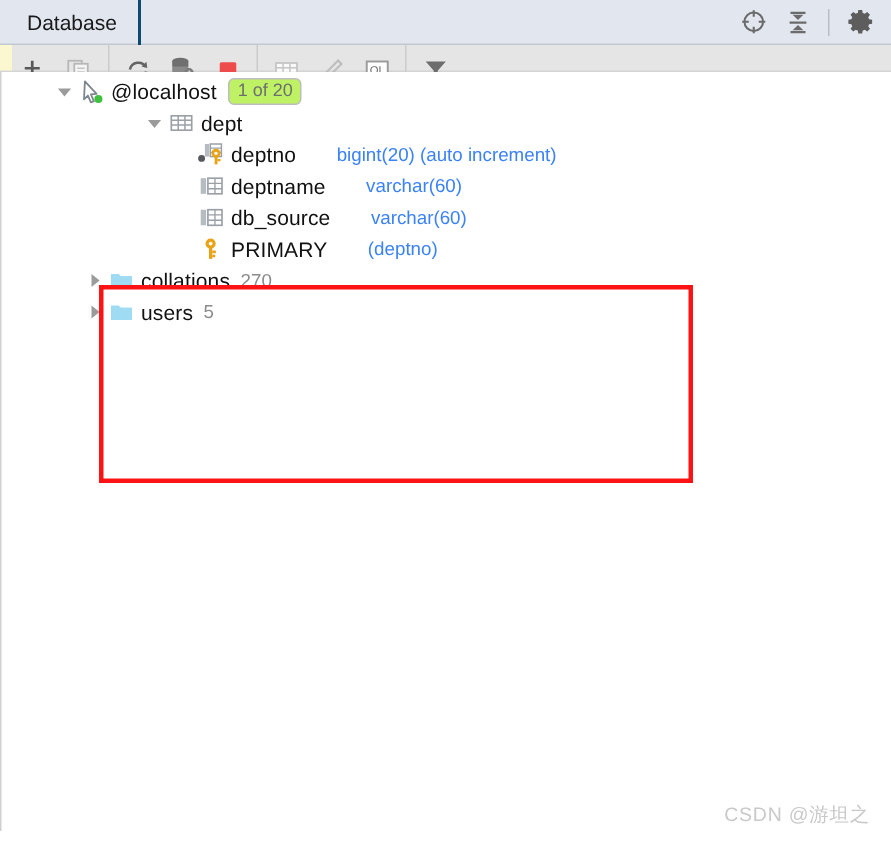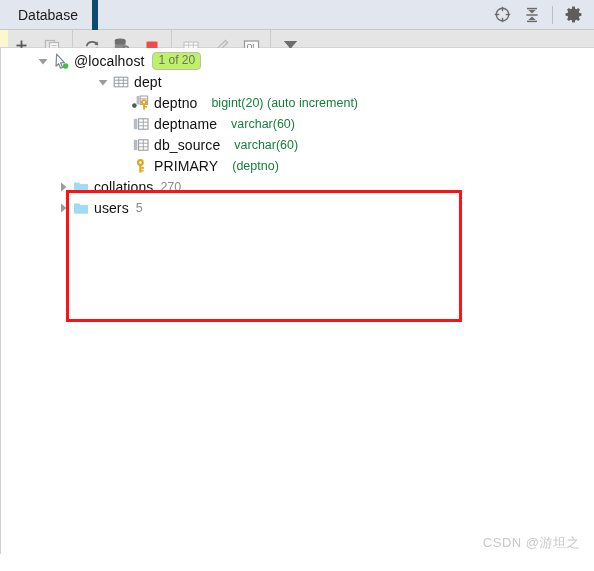--- a/index.html
+++ b/index.html
@@ -30,21 +30,21 @@
     box-sizing: border-box;
   }
   .tab-database {
     display: flex;
     align-items: center;
     height: 30px;
     padding: 0 14px 0 18px;
     font-size: 14px;
     color: #1a1a1a;
     box-sizing: border-box;
-    border-right: 6px solid #0c4a6e;
+    border-right: 2px solid #0c4a6e;
   }
   .tw-header-spacer { flex: 1 1 auto; }
   .tw-header-actions {
     display: flex;
     align-items: center;
     gap: 0px;
     padding-right: 6px;
   }
   .hdr-btn {
     width: 30px; height: 28px;
@@ -123,22 +123,22 @@
     color: #111111;
     letter-spacing: 0.1px;
   }
   .t-meta {
     font-size: 12.5px;
     color: #8c8c8c;
     margin-left: 7px;
   }
   .t-type {
     font-size: 12.5px;
-    color: #15803d;
-    margin-left: 14px;
+    color: #3b82f6;
+    margin-left: 27px;
   }
   .badge {
     font-size: 12px;
     color: #6f6f6f;
     border: 1px solid #bdbdbd;
     border-radius: 4px;
     padding: 0px 5px 1px 5px;
     margin-left: 8px;
     line-height: 15px;
     background: #bef264;

